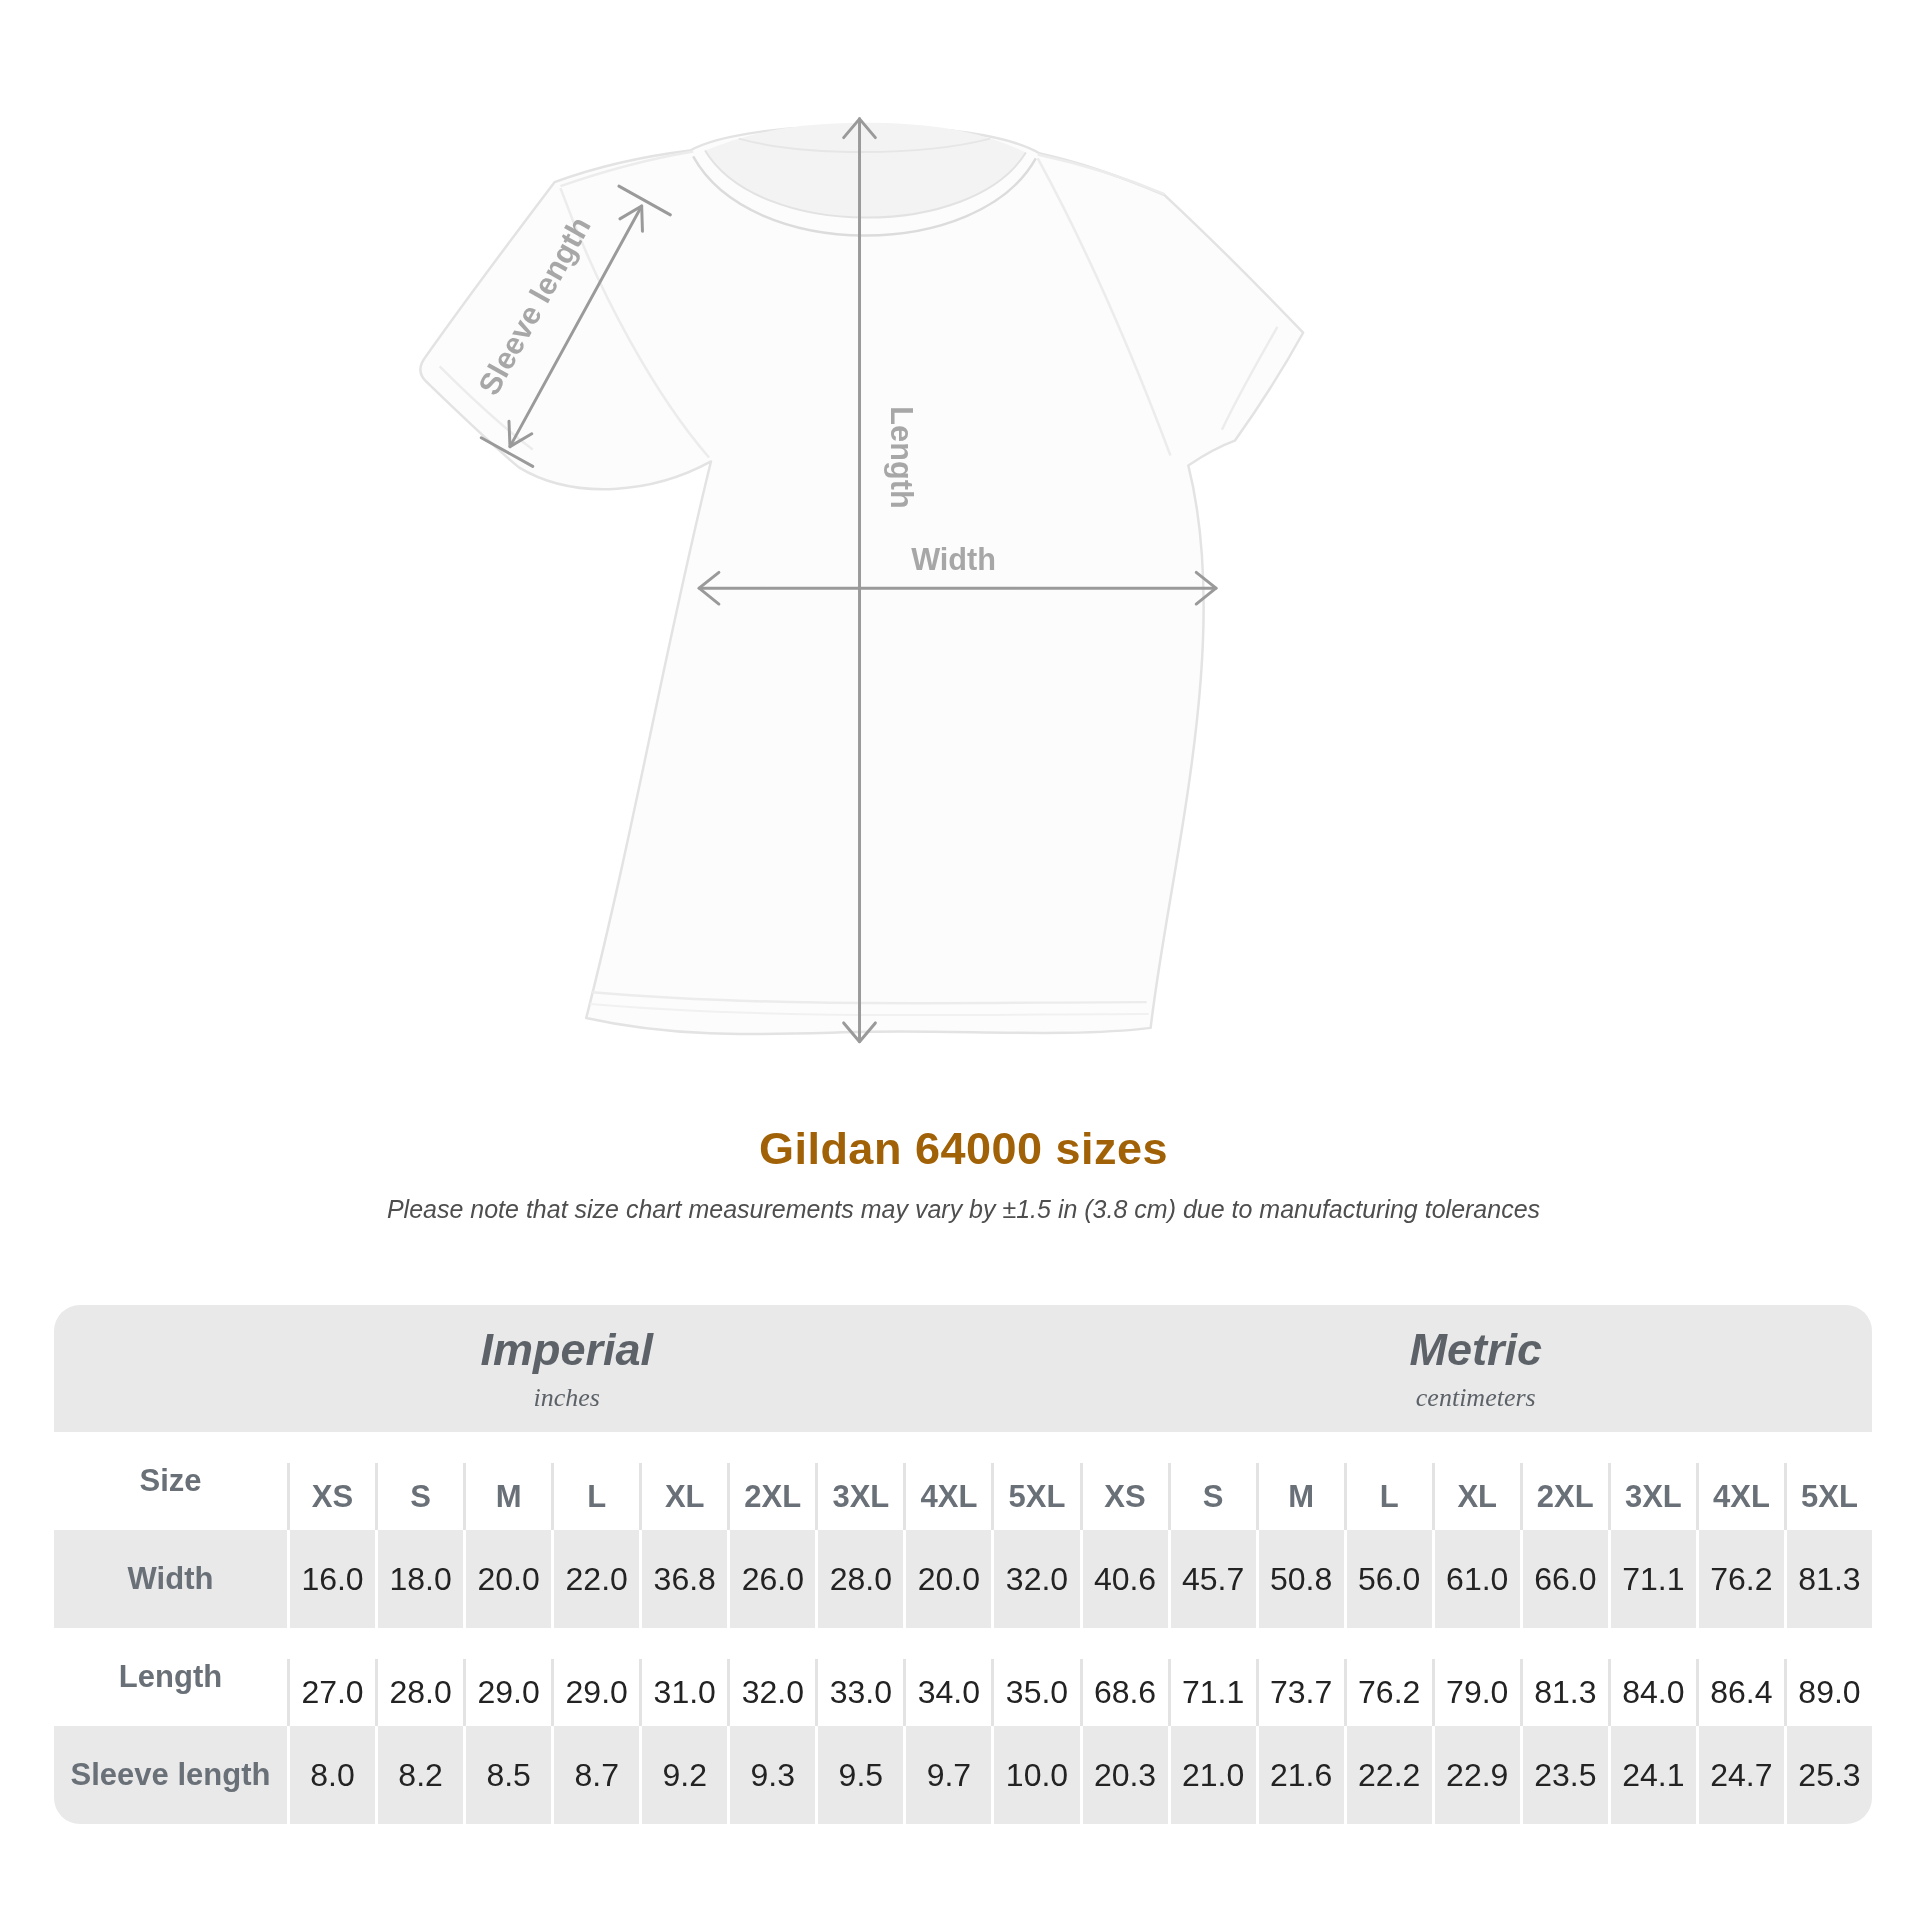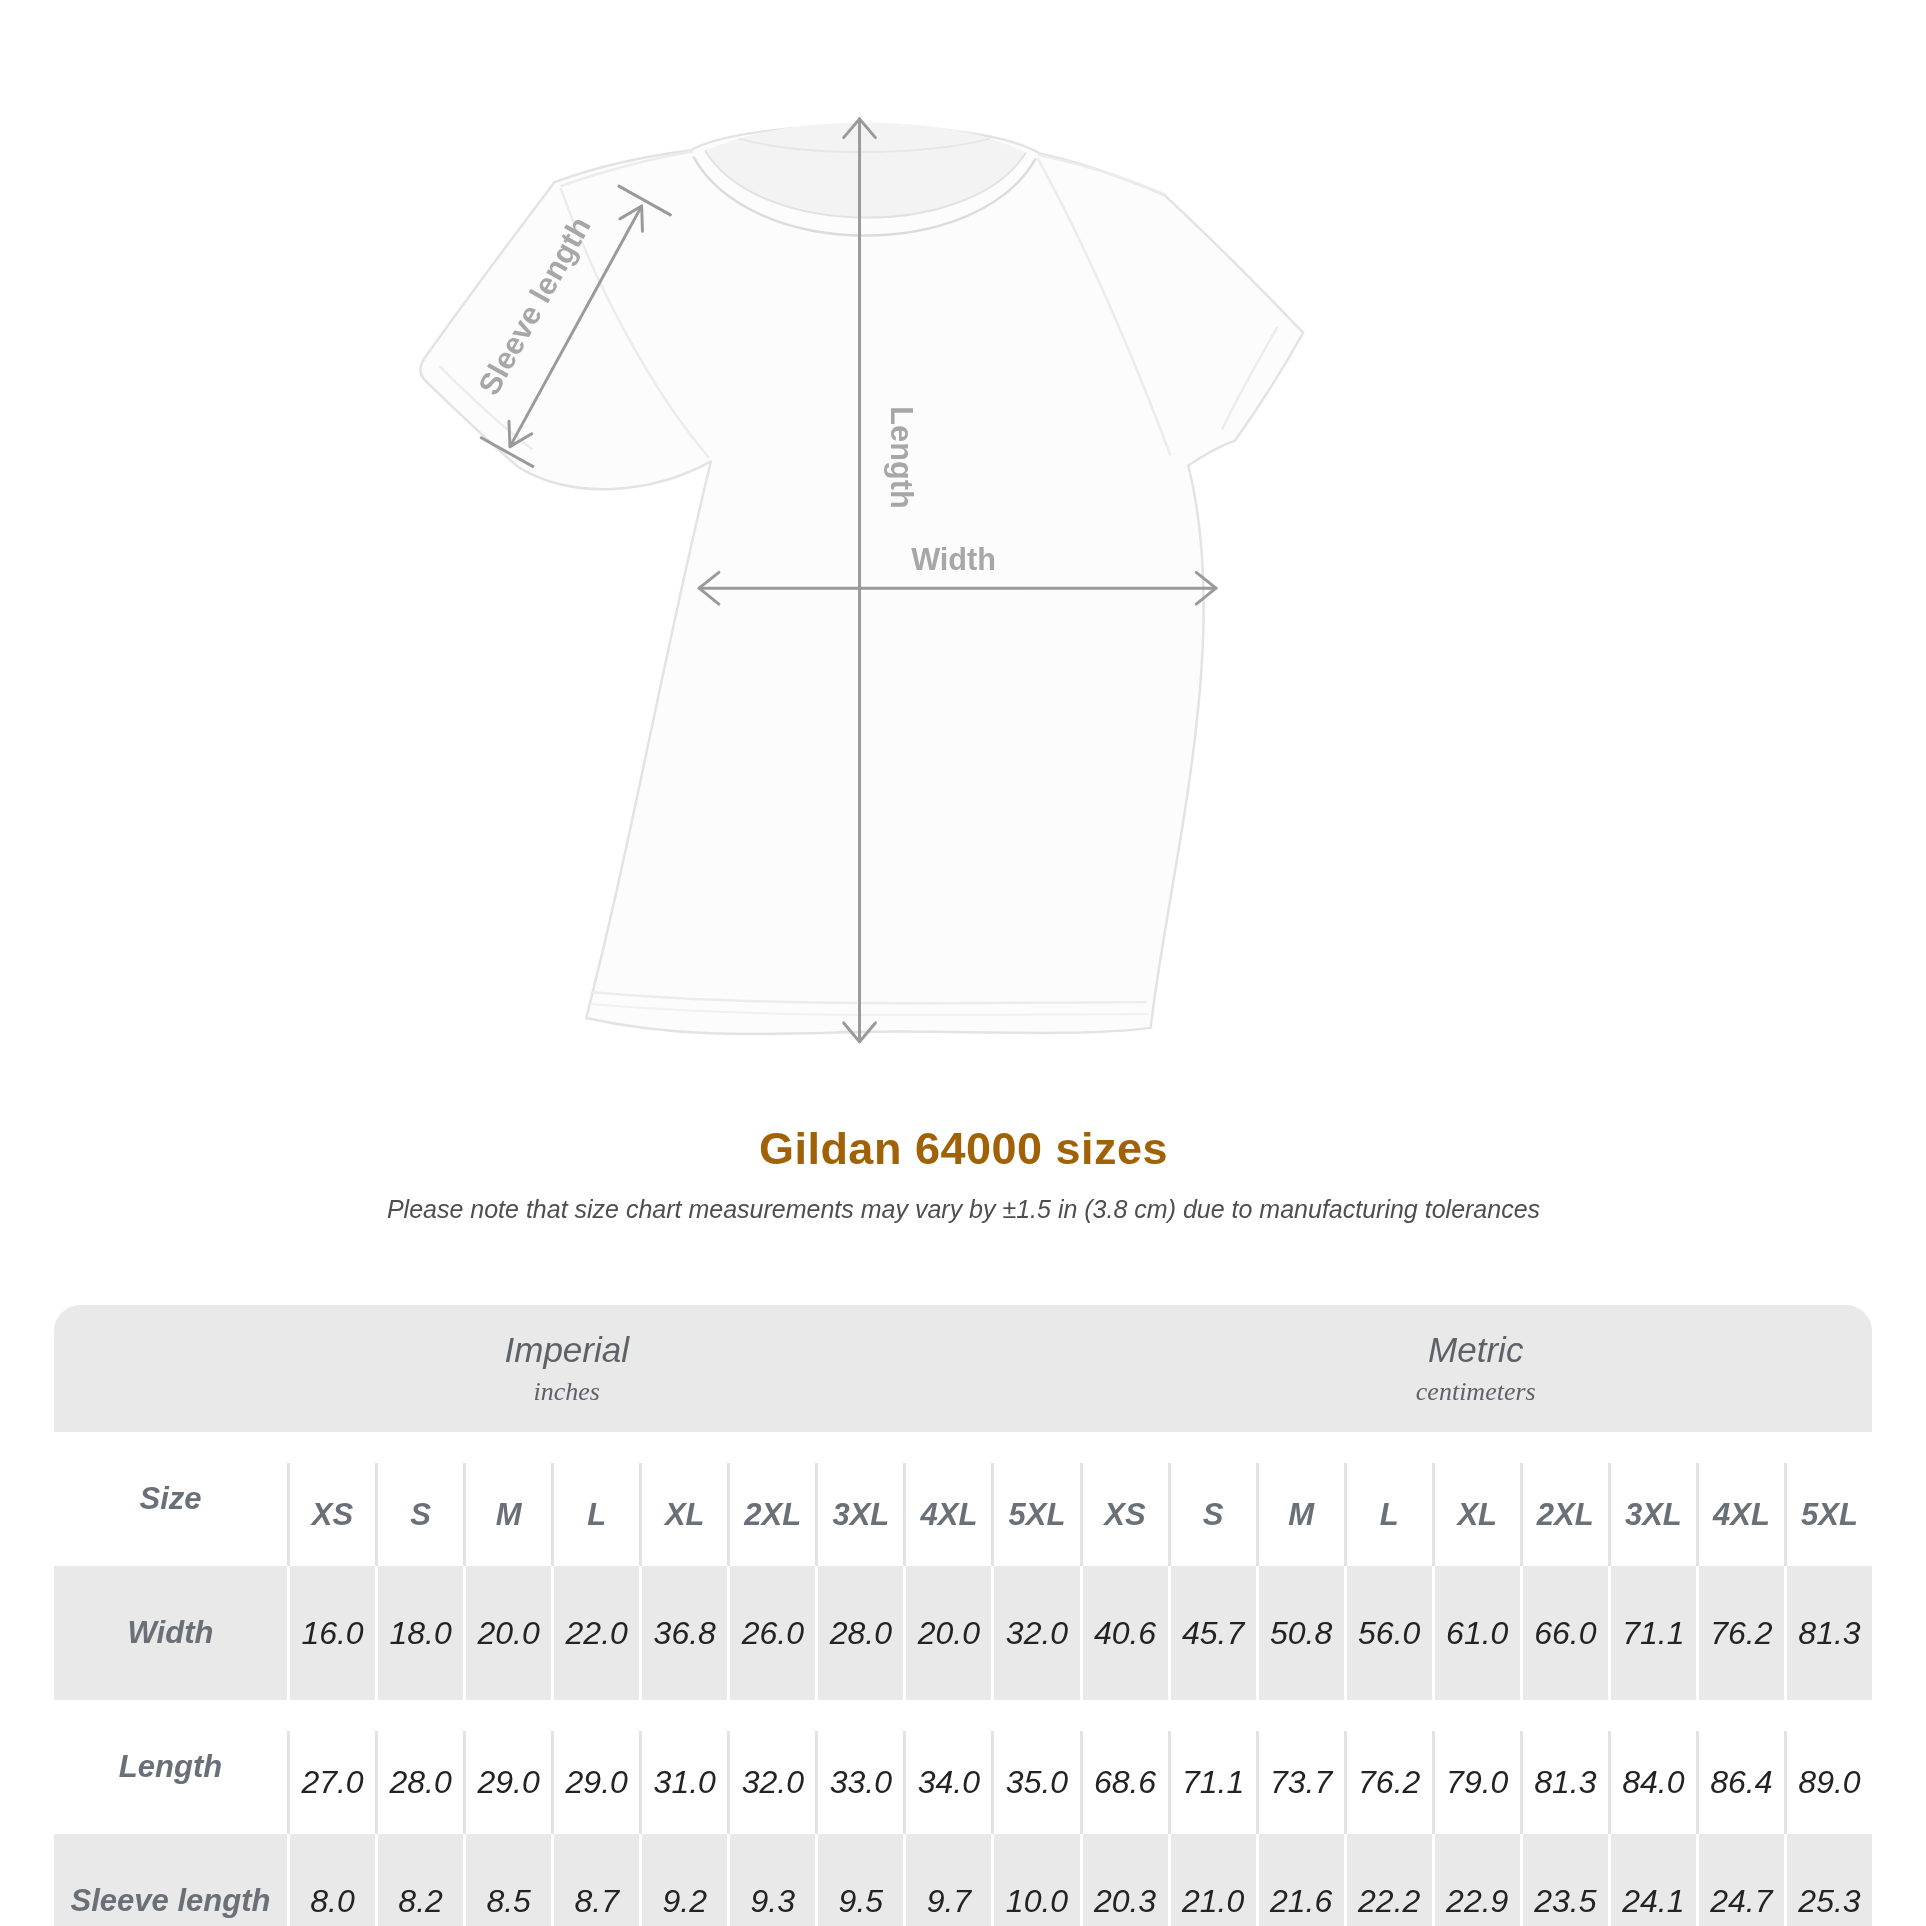--- a/index.html
+++ b/index.html
@@ -19,24 +19,24 @@
     position:absolute; left:54px; top:1305px; width:1818px;
     border-radius:26px; overflow:hidden;
   }
   .band {
     display:grid; grid-template-columns:233px repeat(18, 1fr);
     background:#e9e9e9; height:127px;
   }
   .band .group { display:flex; flex-direction:column; align-items:center; justify-content:center; gap:7px; }
   .group-imperial { grid-column:1 / span 10; }
   .group-metric  { grid-column:11 / span 9; }
-  .group-name { font-size:35px; font-weight:normal; font-style:italic; color:#5c6268; }
+  .group-name { font-size:45px; font-weight:bold; font-style:italic; color:#5c6268; }
   .group-unit { font-size:26px; font-style:italic; color:#5c6268;font-family:Liberation Serif, serif; }
 
-  .trow { display:grid; grid-template-columns:233px repeat(18, 1fr); height:134px;font-style:italic; }
+  .trow { display:grid; grid-template-columns:233px repeat(18, 1fr); height:98px; }
   .trow.gray  { background:#e9e9e9; }
   .trow.white { background:#ffffff; }
   .cell { display:flex; align-items:center; justify-content:center; font-size:32px; color:#232323; }
   .cell + .cell { border-left:3px solid transparent; }
   .trow.white .cell + .cell { border-left-color:#e3e3e3;margin-top:31px; }
   .trow.gray  .cell + .cell { border-left-color:#ffffff; }
   .cell.rowlabel, .cell.sizehead { font-weight:bold; color:#697077; font-size:31px; }
 </style>
 </head>
 <body>

